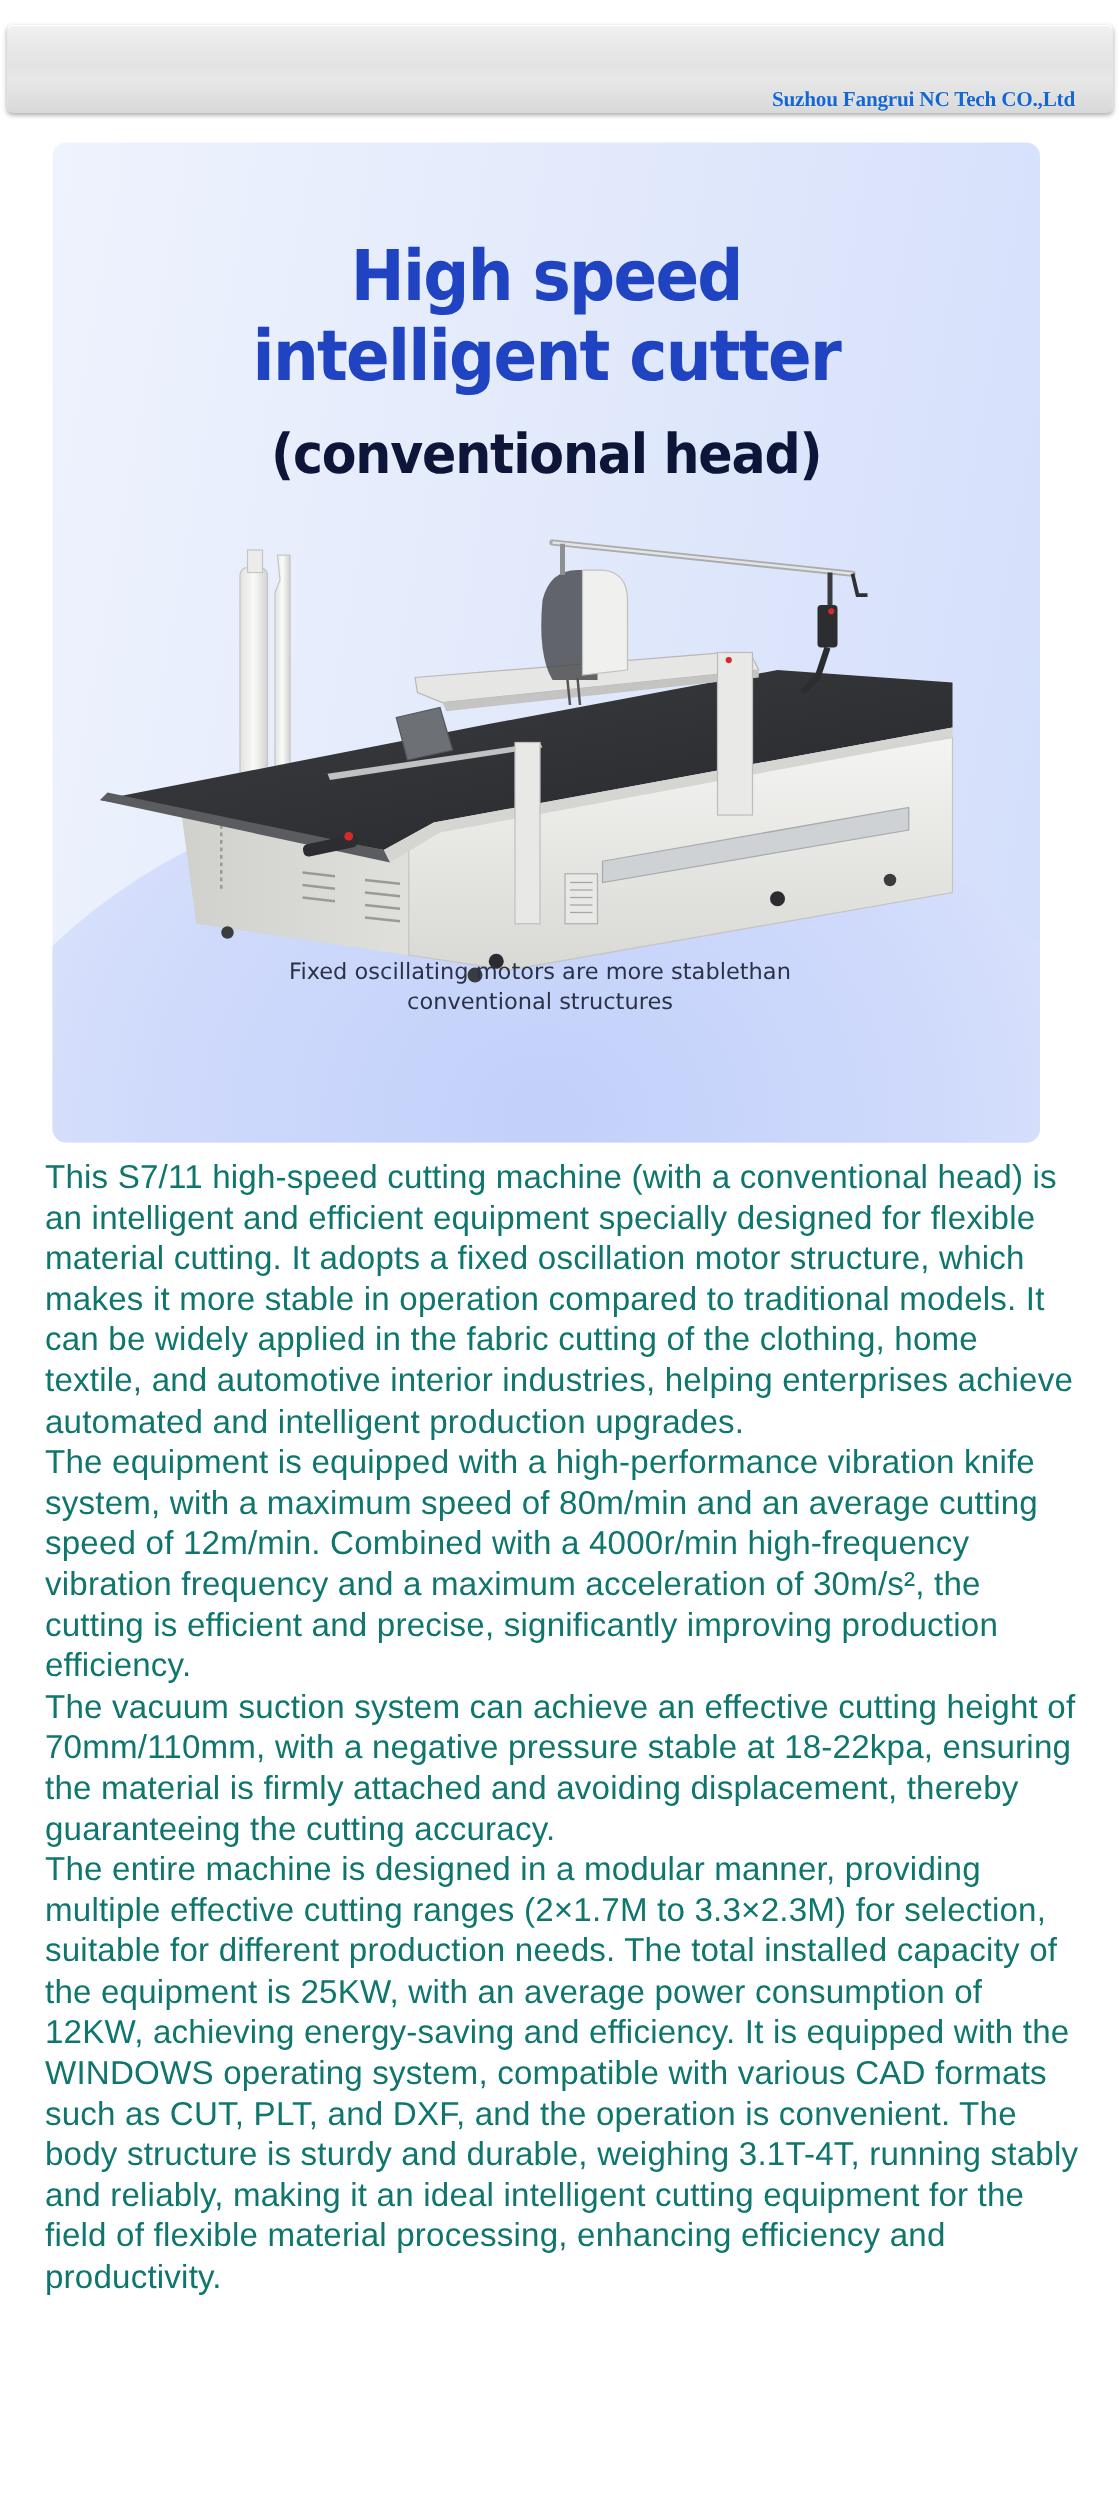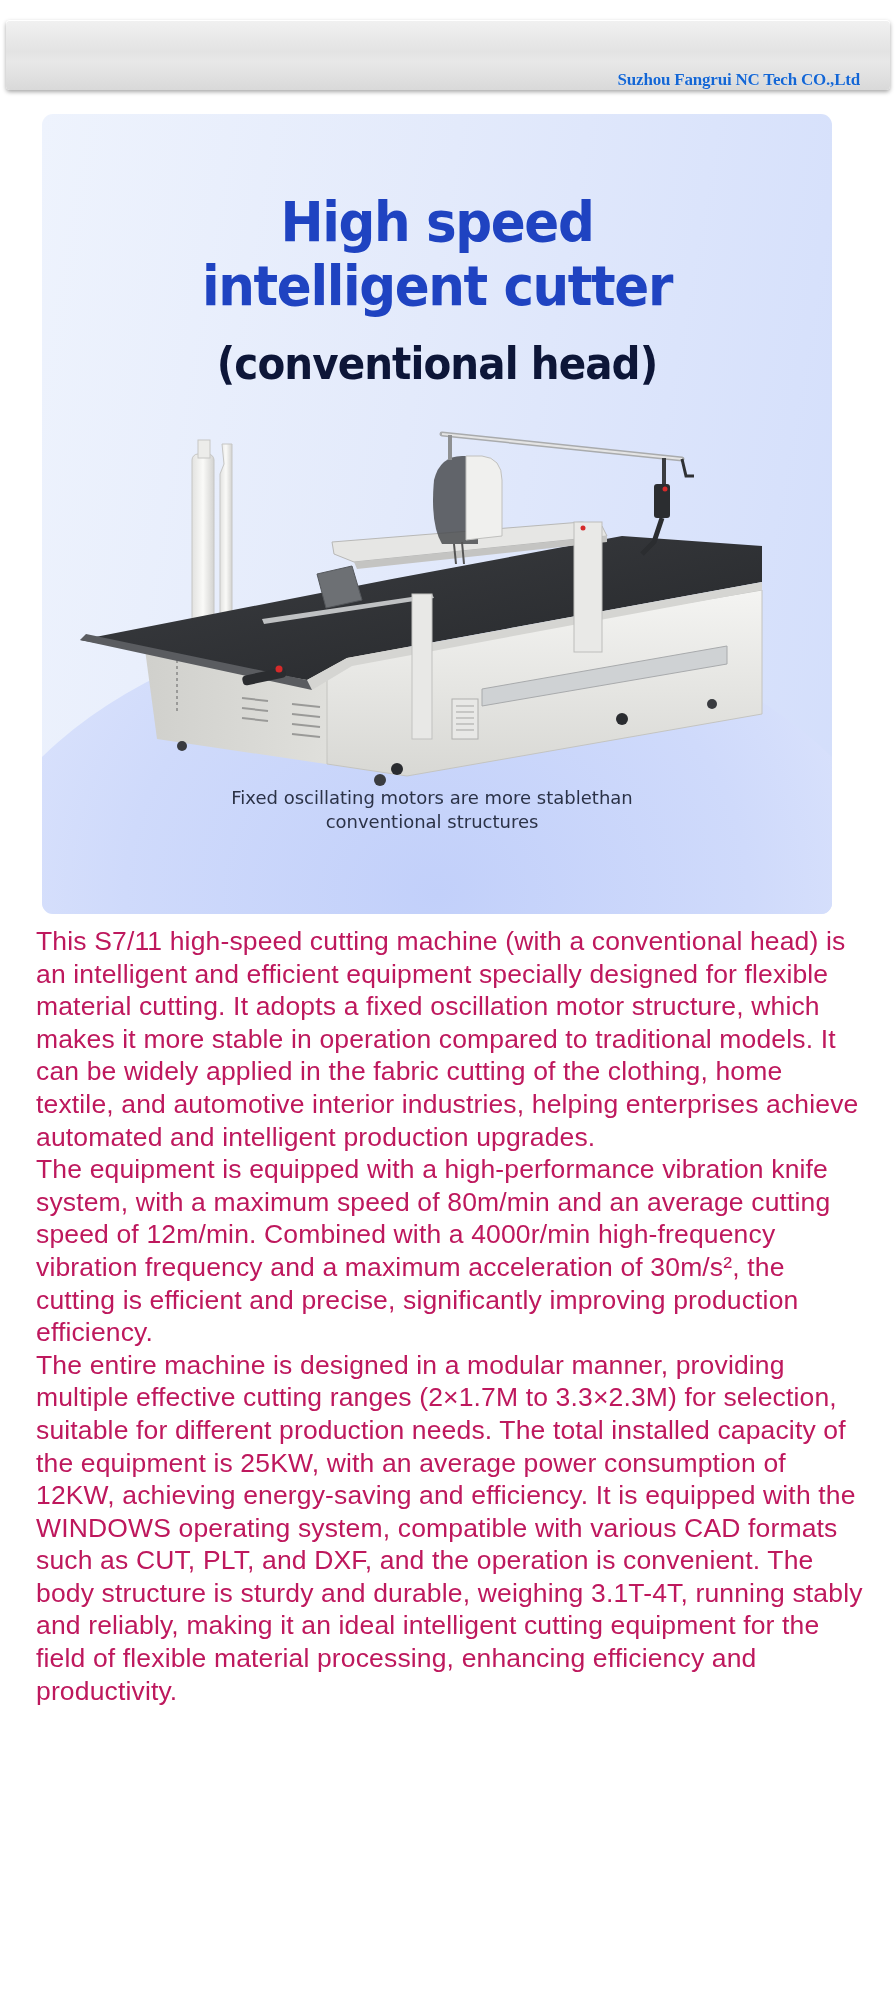--- a/index.html
+++ b/index.html
@@ -147,39 +147,38 @@
     .hero-caption {
       position: absolute;
       left: 0;
       top: 652px;
       width: 780px;
       text-align: center;
       color: #2b3247;
       font-family: "DejaVu Sans", sans-serif;
       font-size: 18px;
       line-height: 24px;
-      margin-top: 20px;
     }
 
     
     .machine {
       position: absolute;
       left: 20px;
       top: 300px;
       width: 780px;
       height: 420px;
     }
 
     
     .description {
       position: absolute;
       left: 36px;
       top: 925px;
       width: 830px;
-      color: #be185d;
+      color: #0f766e;
       font-family: "Liberation Sans", sans-serif;
       font-size: 26.5px;
       line-height: 32.6px;
       letter-spacing: 0.15px;
     }
     .description p {
       margin: 0;
     }
   </style>
 </head>
@@ -291,14 +290,15 @@
 
   <div class="hero-caption">
     <div>Fixed oscillating motors are more stablethan</div>
     <div>conventional structures</div>
   </div>
 </div>
 
 <div class="description">
   <p>This S7/11 high-speed cutting machine (with a conventional head) is an intelligent and efficient equipment specially designed for flexible material cutting. It adopts a fixed oscillation motor structure, which makes it more stable in operation compared to traditional models. It can be widely applied in the fabric cutting of the clothing, home textile, and automotive interior industries, helping enterprises achieve automated and intelligent production upgrades.</p>
   <p>The equipment is equipped with a high-performance vibration knife system, with a maximum speed of 80m/min and an average cutting speed of 12m/min. Combined with a 4000r/min high-frequency vibration frequency and a maximum acceleration of 30m/s², the cutting is efficient and precise, significantly improving production efficiency.</p>
+  <p>The vacuum suction system can achieve an effective cutting height of 70mm/110mm, with a negative pressure stable at 18-22kpa, ensuring the material is firmly attached and avoiding displacement, thereby guaranteeing the cutting accuracy.</p>
   <p>The entire machine is designed in a modular manner, providing multiple effective cutting ranges (2×1.7M to 3.3×2.3M) for selection, suitable for different production needs. The total installed capacity of the equipment is 25KW, with an average power consumption of 12KW, achieving energy-saving and efficiency. It is equipped with the WINDOWS operating system, compatible with various CAD formats such as CUT, PLT, and DXF, and the operation is convenient. The body structure is sturdy and durable, weighing 3.1T-4T, running stably and reliably, making it an ideal intelligent cutting equipment for the field of flexible material processing, enhancing efficiency and productivity.</p>
 </div>
 
 </body></html>

